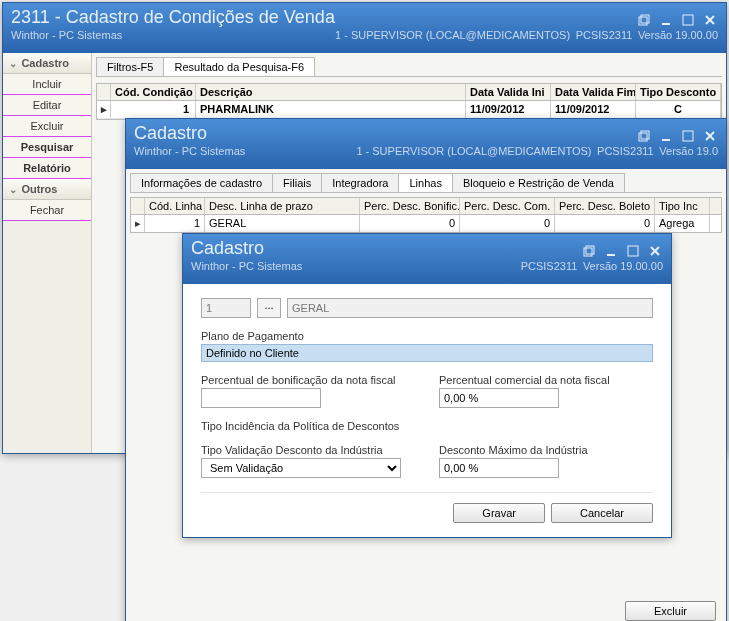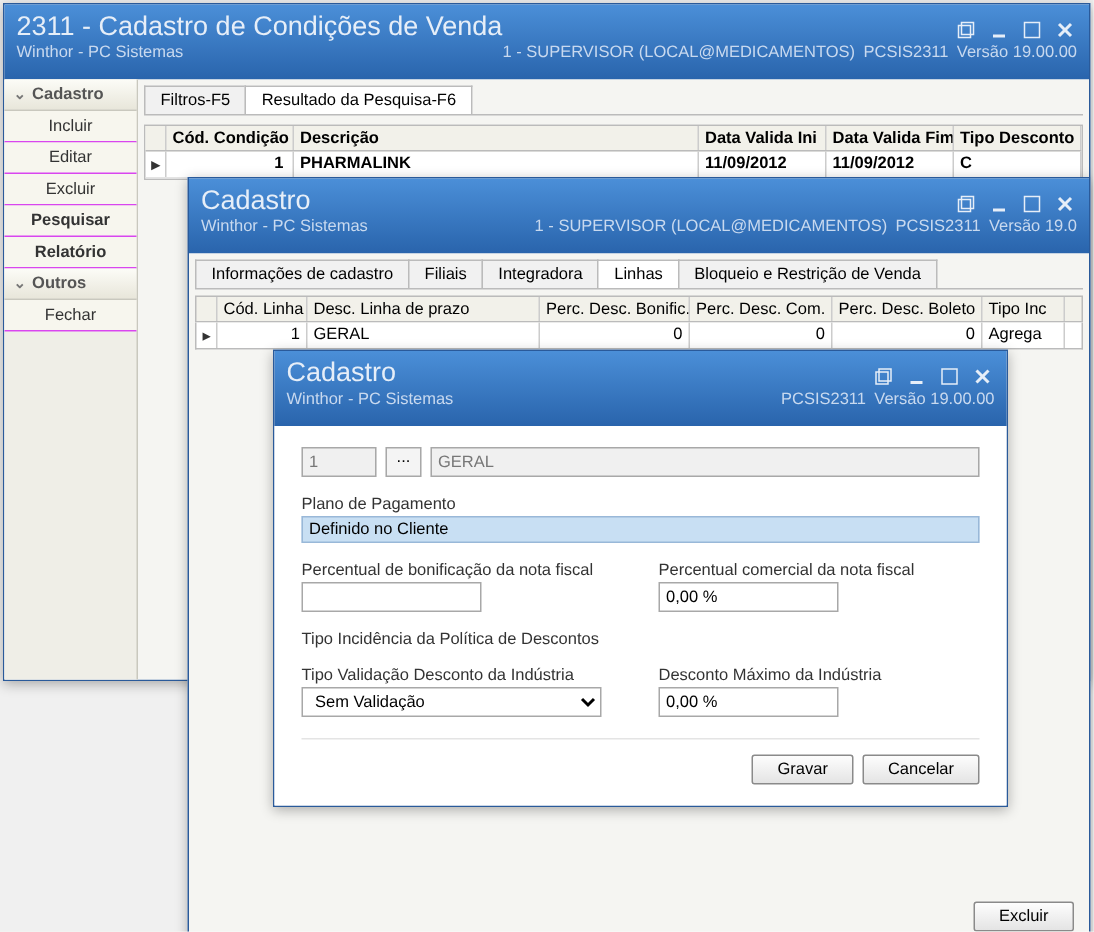--- a/index.html
+++ b/index.html
@@ -30,37 +30,37 @@
   .tab.active { background: #fff; }
   .grid { margin-top: 6px; border: 1px solid #bbb; background: #fff; font-weight: bold; }
   .gh { display: flex; background: #f2f1ea; border-bottom: 1px solid #bbb; }
   .gc { padding: 2px 4px; border-right: 1px solid #ccc; white-space: nowrap; overflow: hidden; }
   .gr { display: flex; border-bottom: 1px solid #e4e4e4; }
   .rowmark { width: 14px; text-align: center; color: #333; }
   .c-cod { width: 85px; text-align: right; padding-right: 6px; }
   .c-desc { width: 270px; }
   .c-dvi { width: 85px; }
   .c-dvf { width: 85px; }
-  .c-td { width: 85px; }
+  .c-td { width: 85px; text-align: center; }
 
   
   #w2 { left: 125px; top: 118px; width: 602px; }
   #w2 .body { padding: 4px; background: #f5f5f2; height: 480px; }
   #w2 .tabsrow { border-bottom: 1px solid #bbb; text-align: center; }
   .g2h { display: flex; background: #f2f1ea; border: 1px solid #bbb; margin-top: 4px; }
   .g2r { display: flex; border: 1px solid #bbb; border-top: none; background: #fff; }
   .c2-cl { width: 60px; text-align: right; padding-right: 4px; }
   .c2-dl { width: 155px; }
   .c2-pdb { width: 100px; text-align: right; }
   .c2-pdc { width: 95px; text-align: right; }
   .c2-pdbo { width: 100px; text-align: right; }
   .c2-ti { width: 55px; }
   .btnrow { position: absolute; bottom: 28px; right: 10px; display:flex; gap:4px;}
   .btnrow2 { position: absolute; bottom: 4px; right: 10px; display:flex; gap:4px;}
-  .btn { padding: 3px 16px; border: 1px solid #8a8a8a; background: linear-gradient(#fdfdfd,#e4e4e4); cursor: pointer; border-radius: 2px; }
+  .btn { padding: 3px 28px; border: 1px solid #8a8a8a; background: linear-gradient(#fdfdfd,#e4e4e4); cursor: pointer; border-radius: 2px; }
 
   
   #w3 { left: 182px; top: 233px; width: 490px; }
   #w3 .body { padding: 14px 18px; background: #fff; }
   .frow { margin-bottom: 12px; }
   .flabel { color: #333; margin-bottom: 2px; }
   .inline { display: flex; gap: 6px; align-items: center; }
   input[type=text], select { border: 1px solid #a8a8a8; padding: 2px 4px; background: #fff; height: 20px; }
   input[disabled] { background: #f0f0f0; color: #777; }
   .twocol { display: flex; gap: 24px; }

